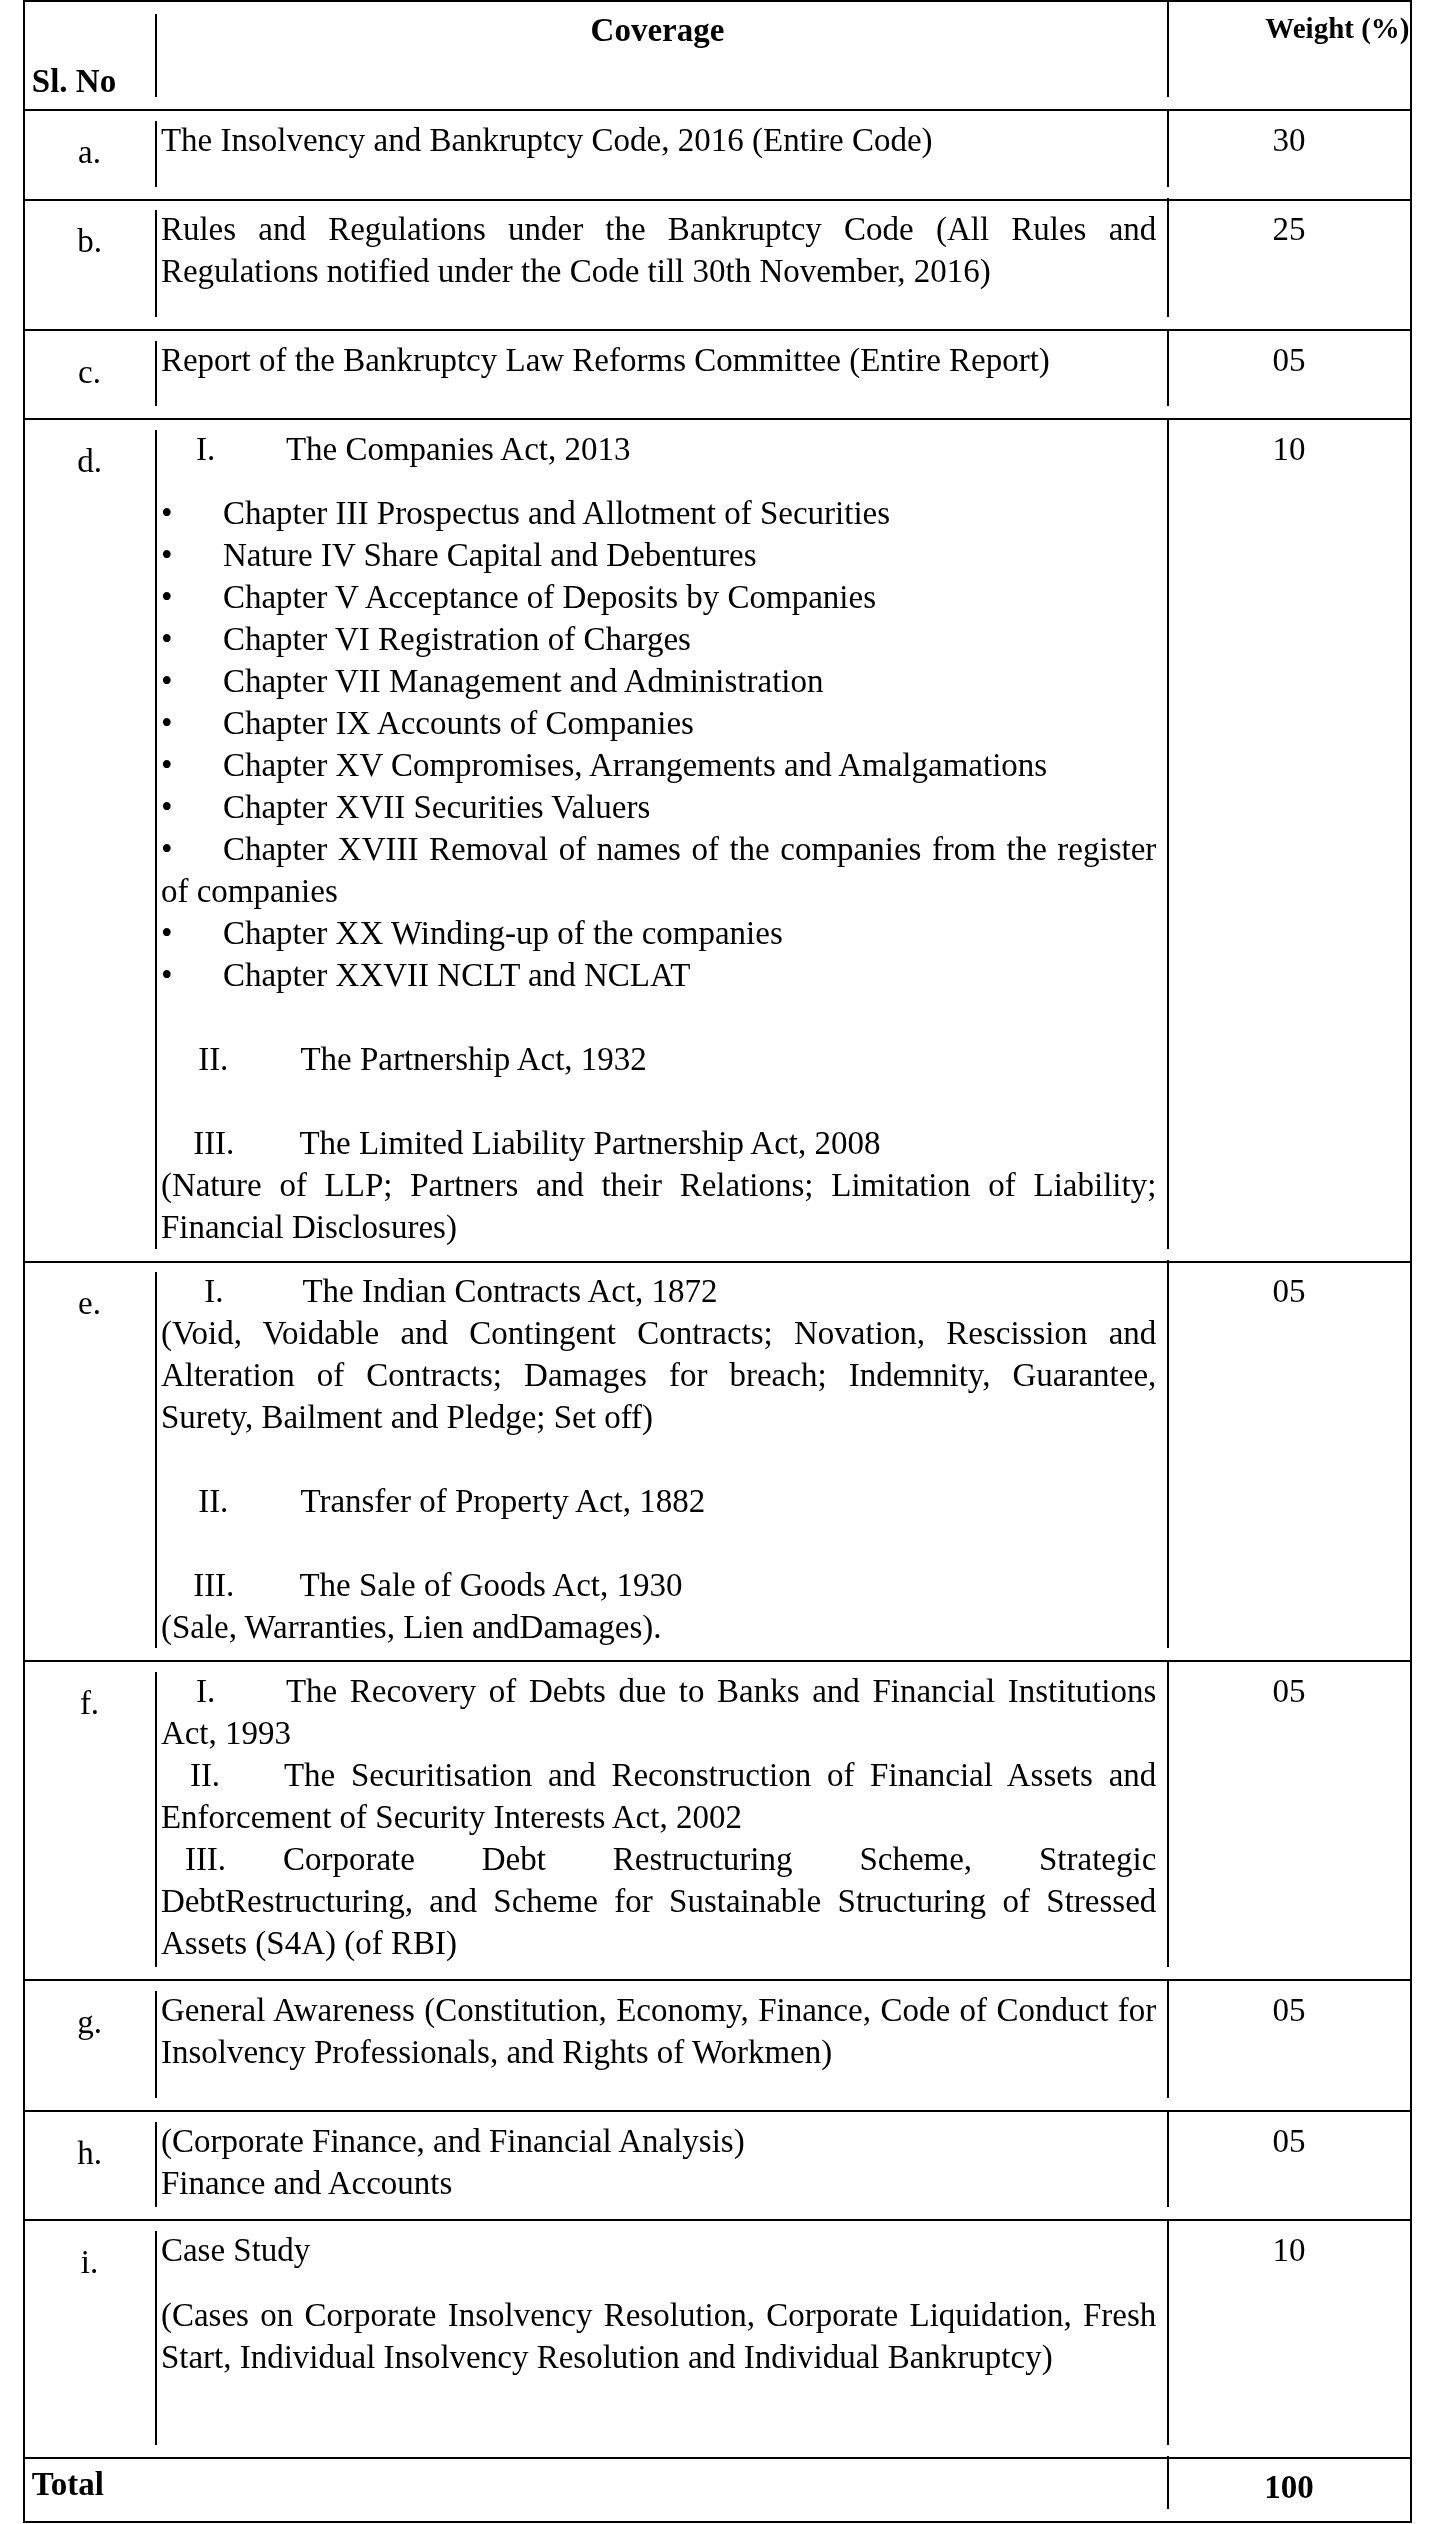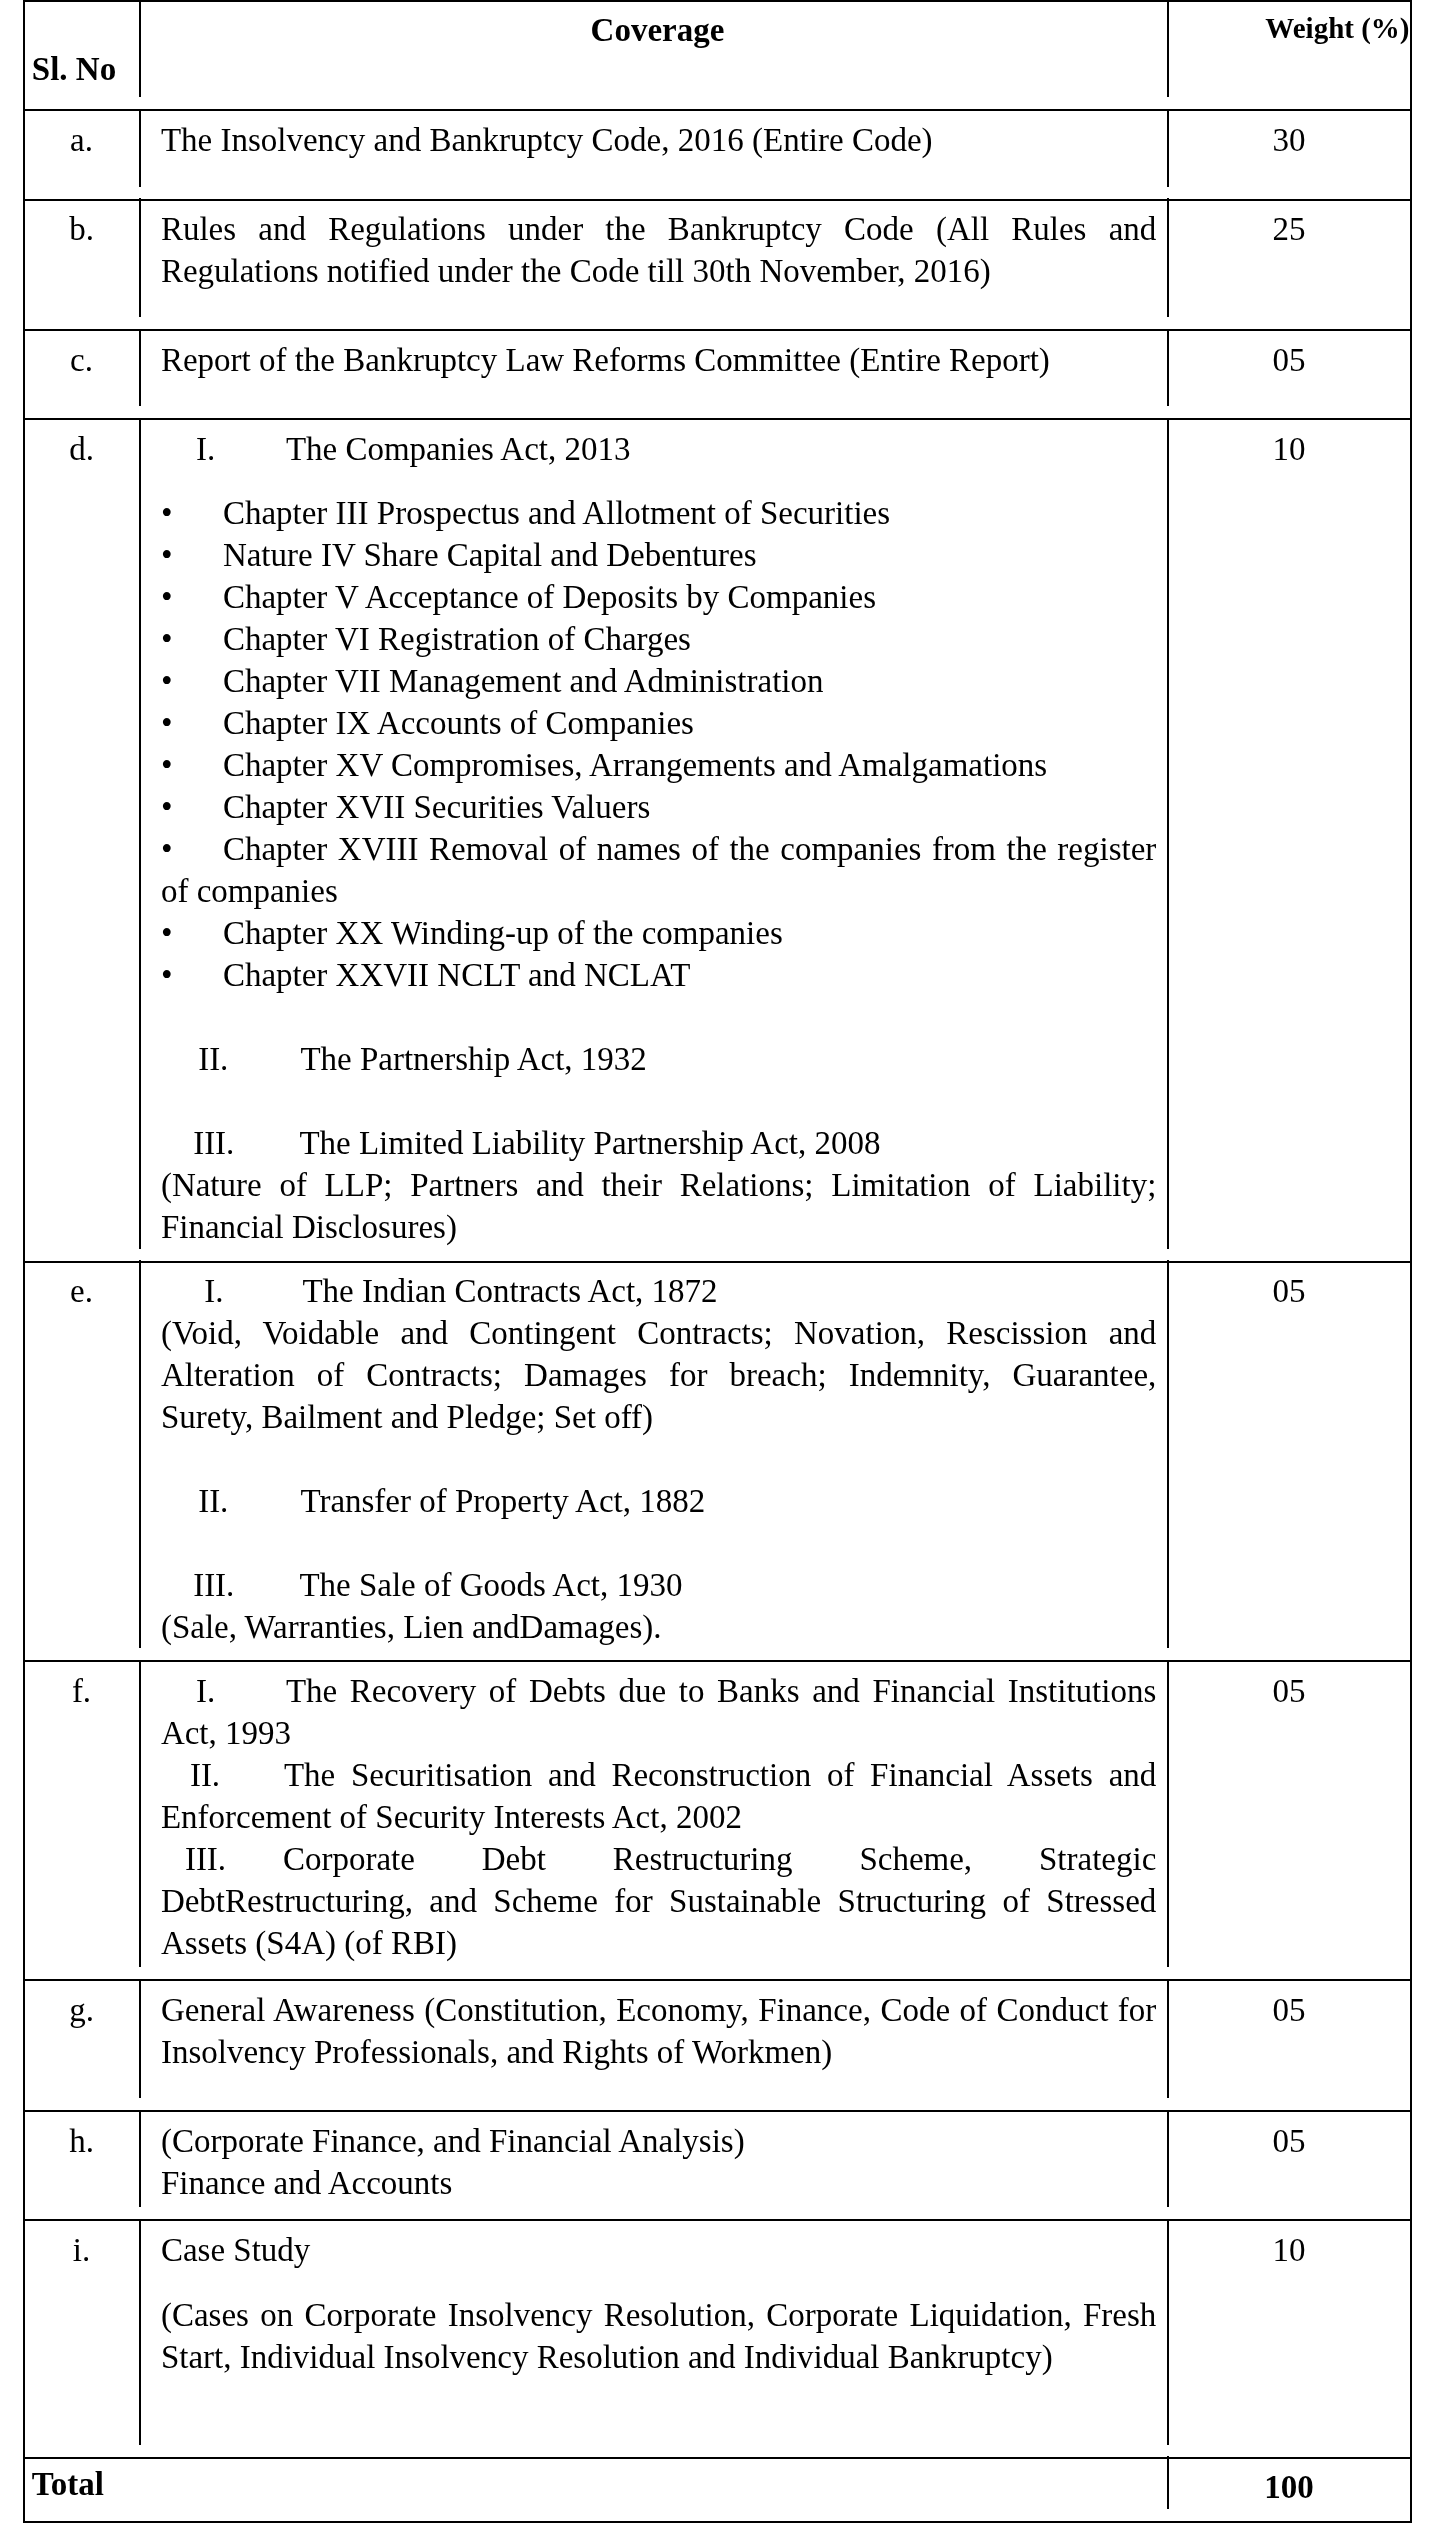--- a/index.html
+++ b/index.html
@@ -4,21 +4,21 @@
 <style>
   html, body { margin:0; padding:0; background:#ffffff; }
   body { width:1455px; height:2525px; position:relative; overflow:hidden;
          font-family:"Liberation Serif", "DejaVu Serif", serif; color:#000; }
   .tbl { position:absolute; left:22.5px; top:0; width:1389px; height:2523px;
          border:2.2px solid #000; box-sizing:border-box; }
   .row { position:absolute; left:0; width:100%; box-sizing:border-box;
          border-bottom:2.2px solid #000; }
   .row.last { border-bottom:none;padding-left:8px; }
   .cell { position:absolute; top:0; bottom:12px; box-sizing:border-box; }
-  .c1 { left:0; width:116px; border-right:2.2px solid #000; text-align:center; }
+  .c1 { left:0; width:132px; border-right:2.2px solid #000; text-align:center;margin-top:12px; }
   .c2 { left:124px; width:1020px; border-right:2.2px solid #000; padding:10.2px 10.2px 0 12.4px; }
   .c3 { left:1144px; right:0; text-align:center; }
   .txt { font-size:33px; line-height:42px; }
   .just { text-align:justify; }
   .bold { font-weight:bold; }
   .hdr-sl { position:absolute; left:0; right:0; top:49px; font-size:33px; font-weight:bold; text-align:left; padding-left:7.3px; }
   .hdr-cov { position:absolute; left:0; right:0; top:10.2px; font-size:33px; font-weight:bold; text-align:center; }
   .hdr-w { position:absolute; left:0; right:0; top:10.2px; font-size:29px; font-weight:bold; text-align:right; }
   .slv { padding-top:10.2px; font-size:33px; line-height:42px; }
   .wv { padding-top:10.2px; font-size:33px; line-height:42px; }

